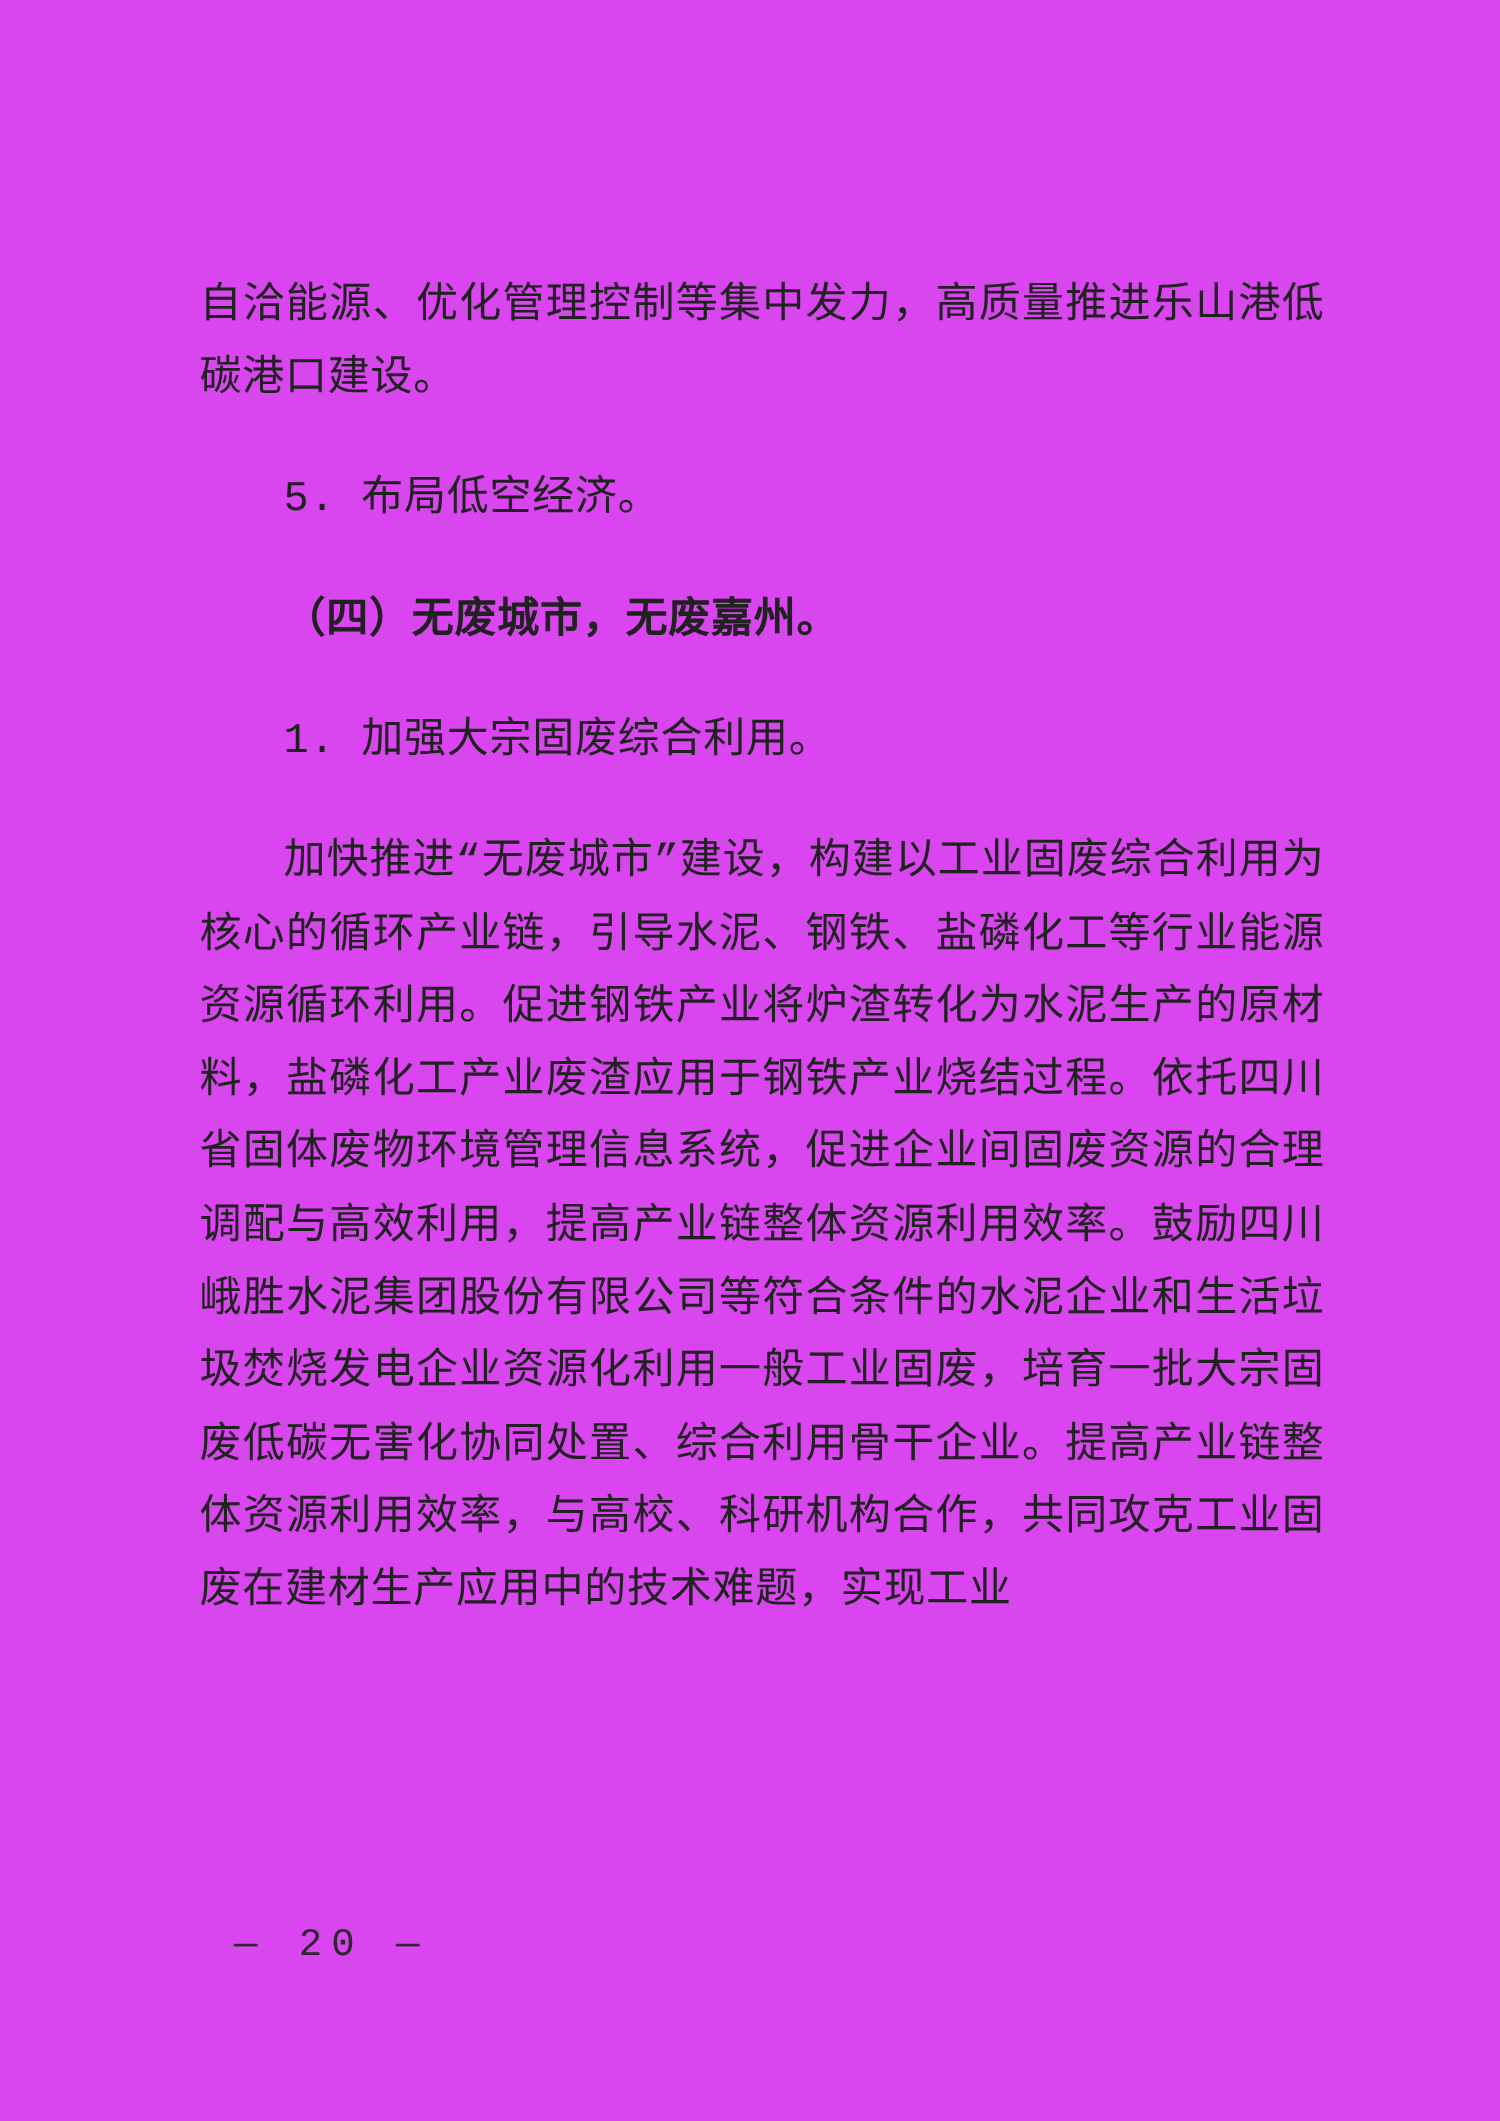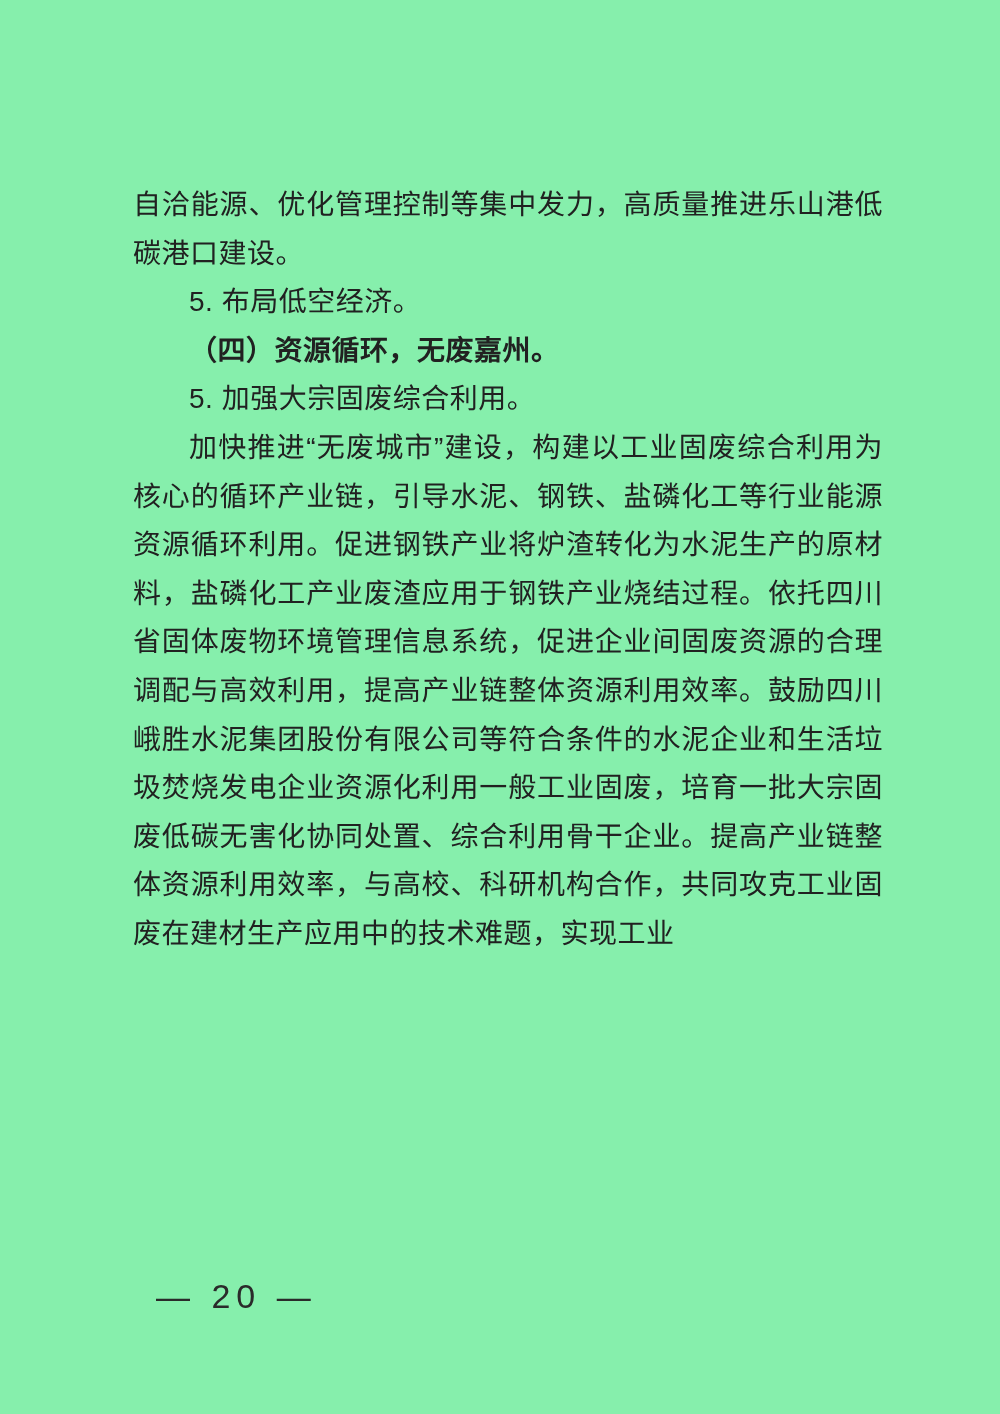--- a/index.html
+++ b/index.html
@@ -5,59 +5,59 @@
   html, body {
     margin: 0;
     padding: 0;
     background: #e9e9e9;
   }
   .page {
     position: relative;
     width: 1000px;
     height: 1414px;
     margin: 0 auto;
-    background: #86efac;
+    background: #d946ef;
     overflow: hidden;
     box-sizing: border-box;
-    font-family: Liberation Sans, sans-serif;
+    font-family: Liberation Mono, monospace;
   }
   .text-block {
     position: absolute;
     left: 133px;
     top: 181px;
     width: 750px;
     color: #212121;
   }
   .para {
     margin: 0;
     font-size: 28px;
     line-height: 48.6px;
     text-align: justify;
     text-justify: inter-ideograph;
     letter-spacing: 0.5px;
     word-break: break-all;
   }
-  .para.indent { text-indent: 2em; }
+  .para.indent { text-indent: 2em; margin-top: 32px; }
   .para.bold { font-weight: bold; }
   .footer {
     position: absolute;
     left: 156px;
     top: 1272px;
-    font-size: 34px;
+    font-size: 26px;
     line-height: 48px;
     color: #2a2a2a;
     letter-spacing: 6px;
   }
 </style>
 </head>
 <body>
 
 <div class="page">
   <div class="text-block">
     <p class="para">自洽能源、优化管理控制等集中发力，高质量推进乐山港低碳港口建设。</p>
     <p class="para indent">5. 布局低空经济。</p>
-    <p class="para indent bold">（四）资源循环，无废嘉州。</p>
-    <p class="para indent">5. 加强大宗固废综合利用。</p>
+    <p class="para indent bold">（四）无废城市，无废嘉州。</p>
+    <p class="para indent">1. 加强大宗固废综合利用。</p>
     <p class="para indent">加快推进“无废城市”建设，构建以工业固废综合利用为核心的循环产业链，引导水泥、钢铁、盐磷化工等行业能源资源循环利用。促进钢铁产业将炉渣转化为水泥生产的原材料，盐磷化工产业废渣应用于钢铁产业烧结过程。依托四川省固体废物环境管理信息系统，促进企业间固废资源的合理调配与高效利用，提高产业链整体资源利用效率。鼓励四川峨胜水泥集团股份有限公司等符合条件的水泥企业和生活垃圾焚烧发电企业资源化利用一般工业固废，培育一批大宗固废低碳无害化协同处置、综合利用骨干企业。提高产业链整体资源利用效率，与高校、科研机构合作，共同攻克工业固废在建材生产应用中的技术难题，实现工业</p>
   </div>
 
   <div class="footer">— 20 —</div>
 </div>
 
 </body></html>

